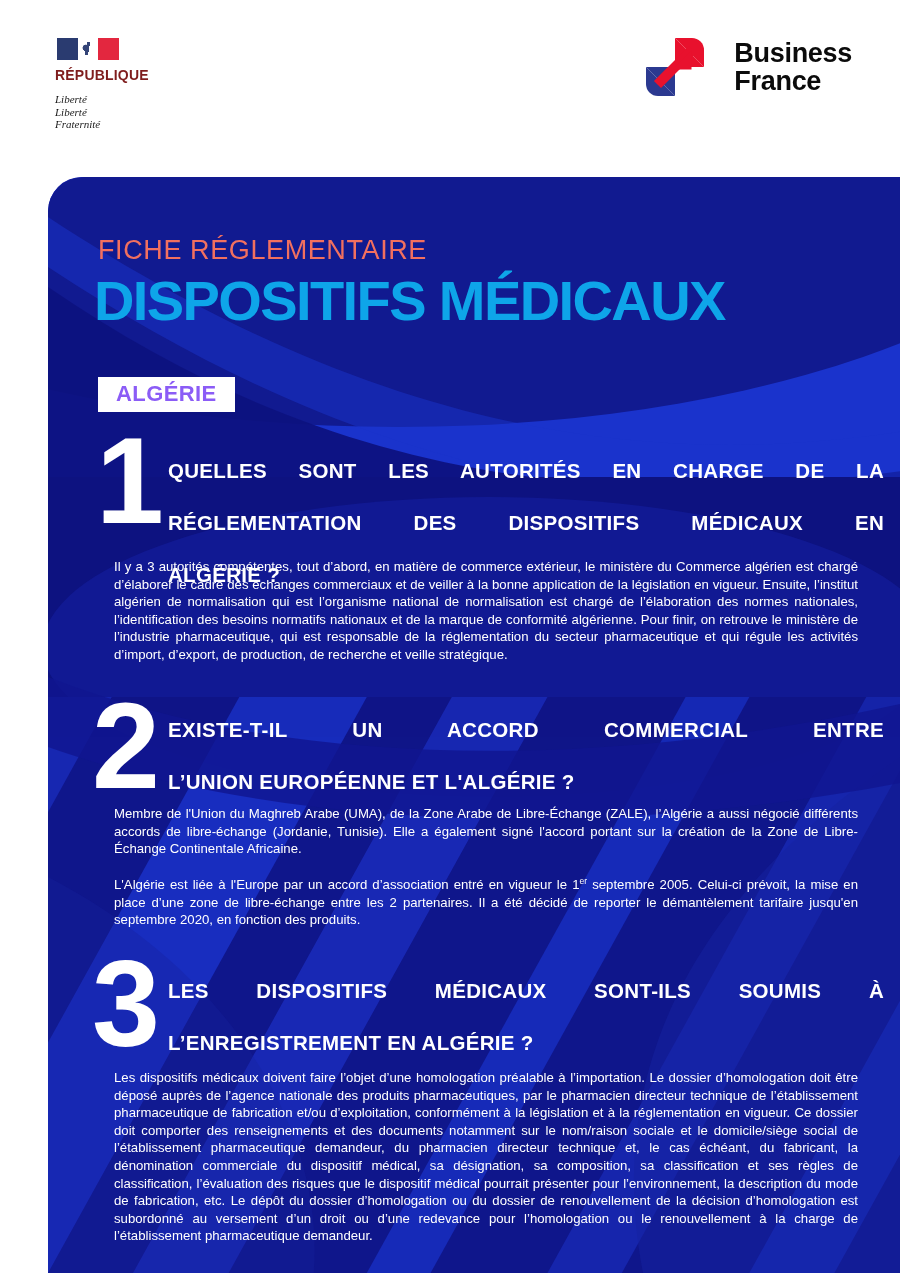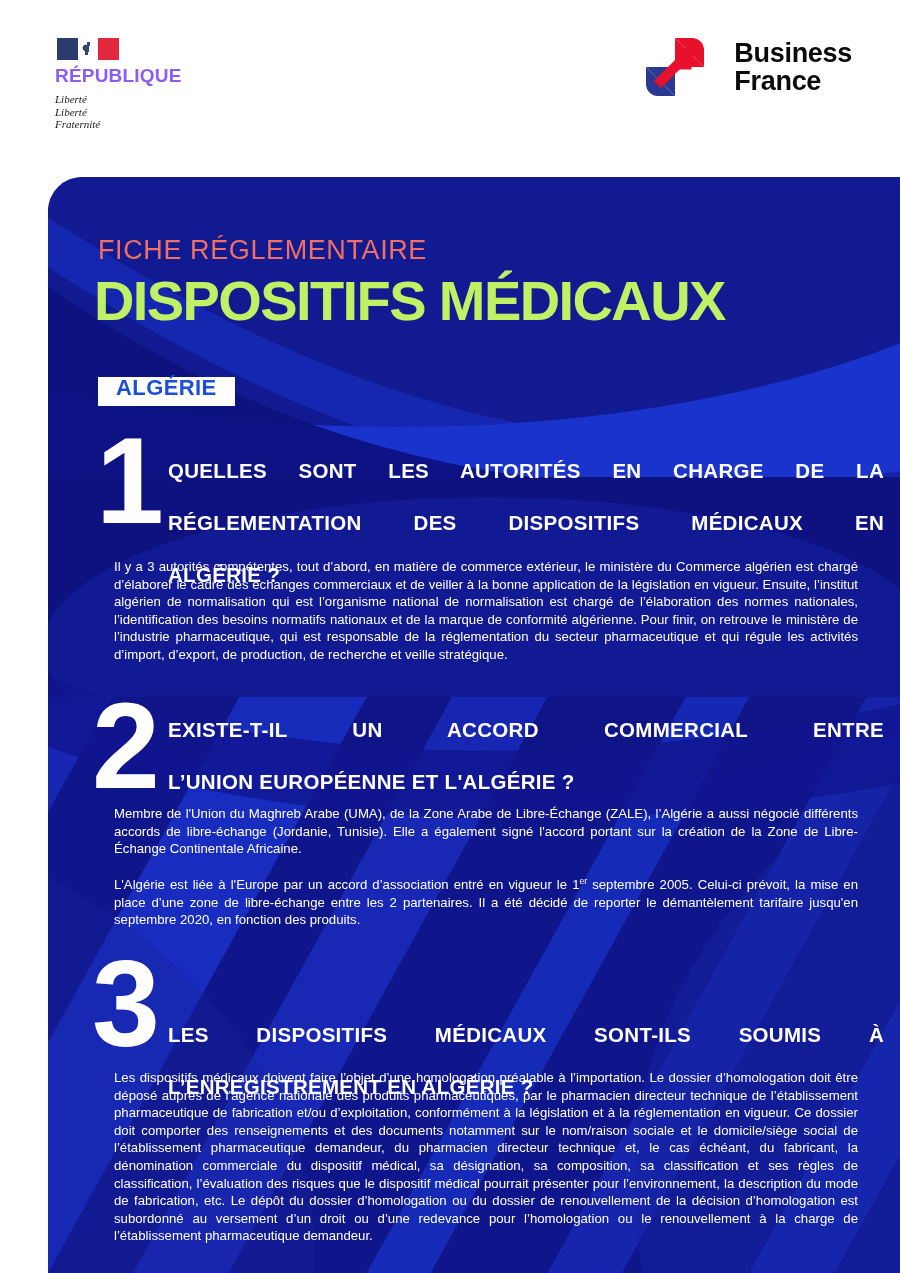--- a/index.html
+++ b/index.html
@@ -52,24 +52,24 @@
     left: 1px; top: 4px;
     width: 17px; height: 13px;
     background:
       radial-gradient(circle at 40% 45%, #2a3b70 0 3px, transparent 3.5px),
       linear-gradient(100deg, transparent 0 42%, #2a3b70 42% 58%, transparent 58%);
     opacity: .95;
   }
   .rf-name {
     font-family: "Liberation Sans", sans-serif;
     font-weight: bold;
-    font-size: 19px;
+    font-size: 14px;
     line-height: 21px;
     letter-spacing: .2px;
-    color: #8b5cf6;
+    color: #7f1d1d;
   }
   .rf-motto {
     margin-top: 7px;
     font-family: "Liberation Serif", serif;
     font-style: italic;
     font-size: 11px;
     line-height: 12.5px;
     color: #1a1a1a;
   }
 
@@ -129,37 +129,37 @@
     color: #f2705f;
     font-size: 27px;
     font-weight: normal;
     letter-spacing: .6px;
     white-space: nowrap;
   }
   .doc-title {
     position: absolute;
     left: 46px;
     top: 93px;
-    color: #bef264;
+    color: #0ea5e9;
     font-size: 56px;
     font-weight: bold;
     letter-spacing: -1.6px;
     white-space: nowrap;
     line-height: 62px;
   }
   .country-badge {
     position: absolute;
     left: 50px;
     top: 200px;
     background: #ffffff;
-    color: #1d4ed8;
+    color: #8b5cf6;
     font-size: 22px;
     font-weight: bold;
     letter-spacing: .4px;
-    padding: 0 18px 7px 18px;
+    padding: 6px 18px 7px 18px;
     line-height: 22px;
   }
 
   
   .section { position: absolute; left: 0; width: 100%; }
 
   .sec-head {
     position: relative;
     min-height: 74px;
   }
@@ -321,21 +321,21 @@
         <p>Membre de l'Union du Maghreb Arabe (UMA), de la Zone Arabe de Libre-Échange (ZALE), l’Algérie a aussi négocié différents accords de libre-échange (Jordanie, Tunisie). Elle a également signé l'accord portant sur la création de la Zone de Libre-Échange Continentale Africaine.</p>
         <p>
           <span>L'Algérie est liée à l'Europe par un accord d’association entré en vigueur le 1<sup>er</sup> septembre 2005. Celui-ci prévoit, la mise en place d’une zone de libre-échange entre les 2 partenaires. Il a été décidé de reporter le démantèlement tarifaire jusqu'en septembre 2020, en fonction des produits.</span>
         </p>
       </div>
     </div>
 
     <div class="section" style="top:788px;">
       <div class="sec-head">
         <div class="big-num" style="left:44px; top:-8px; font-size:122px;">3</div>
-        <div class="q-text" style="left:120px; top:13px; width:716px;margin-top:44px;">
+        <div class="q-text" style="left:120px; top:13px; width:716px;">
           <span class="stretch">LES DISPOSITIFS MÉDICAUX SONT-ILS SOUMIS À</span>
           <span>L’ENREGISTREMENT EN ALGÉRIE ?</span>
         </div>
       </div>
       <div class="body-text" style="left:66px; top:104px; width:744px;">
         <p>Les dispositifs médicaux doivent faire l’objet d’une homologation préalable à l’importation. Le dossier d’homologation doit être déposé auprès de l’agence nationale des produits pharmaceutiques, par le pharmacien directeur technique de l’établissement pharmaceutique de fabrication et/ou d’exploitation, conformément à la législation et à la réglementation en vigueur. Ce dossier doit comporter des renseignements et des documents notamment sur le nom/raison sociale et le domicile/siège social de l’établissement pharmaceutique demandeur, du pharmacien directeur technique et, le cas échéant, du fabricant, la dénomination commerciale du dispositif médical, sa désignation, sa composition, sa classification et ses règles de classification, l’évaluation des risques que le dispositif médical pourrait présenter pour l’environnement, la description du mode de fabrication, etc. Le dépôt du dossier d’homologation ou du dossier de renouvellement de la décision d’homologation est subordonné au versement d’un droit ou d’une redevance pour l’homologation ou le renouvellement à la charge de l’établissement pharmaceutique demandeur.</p>
       </div>
     </div>
 
   </div>

